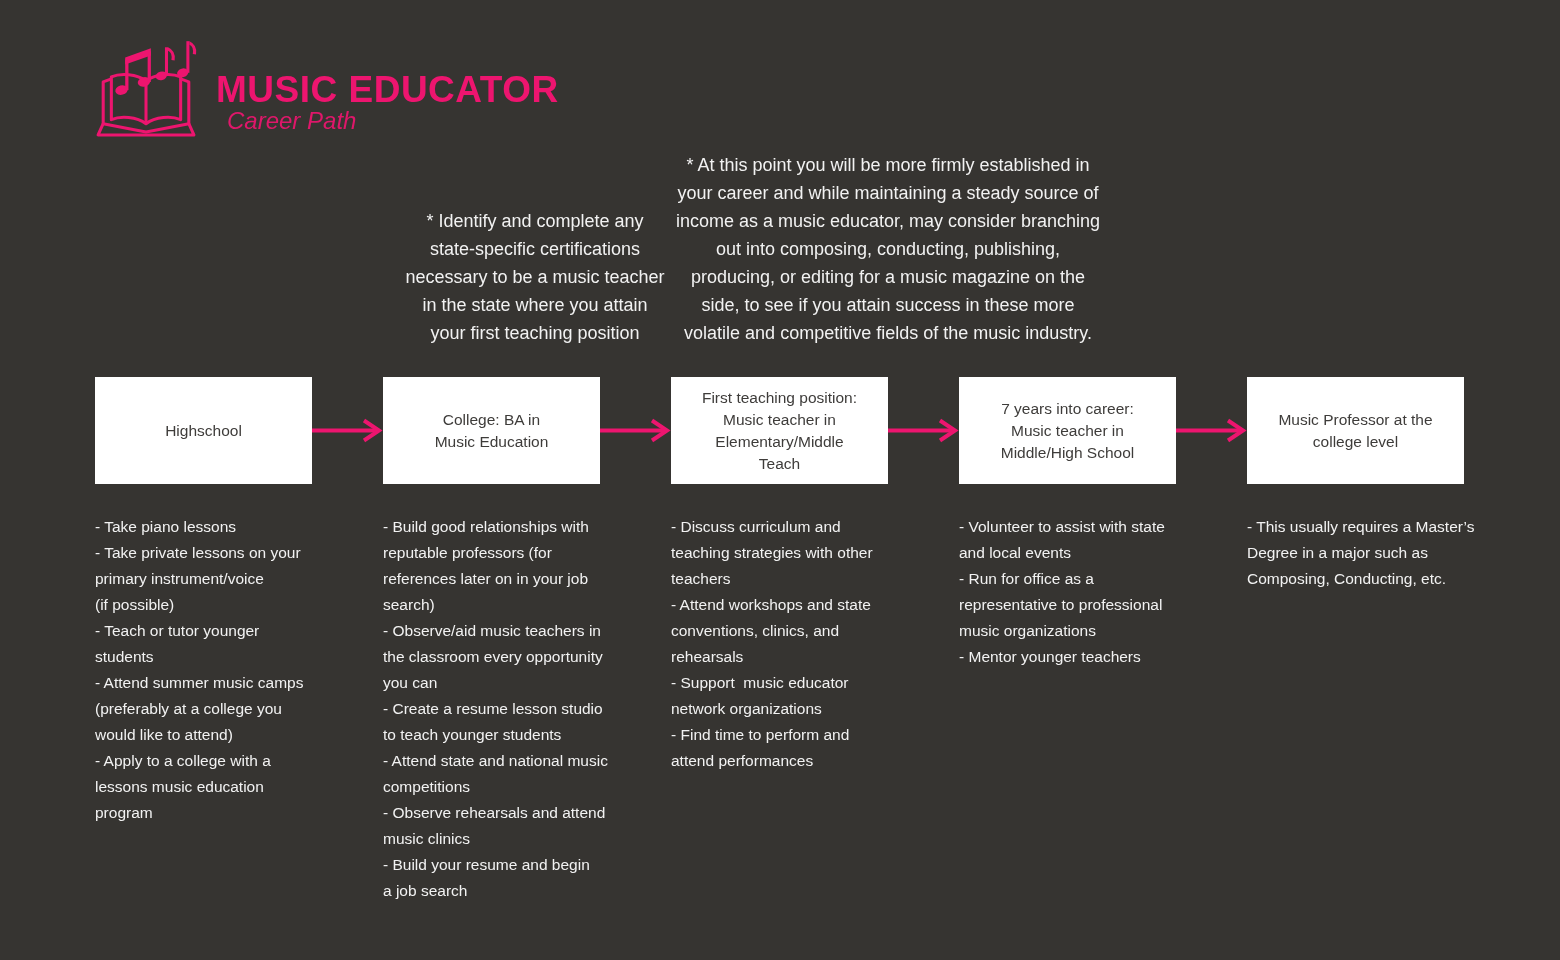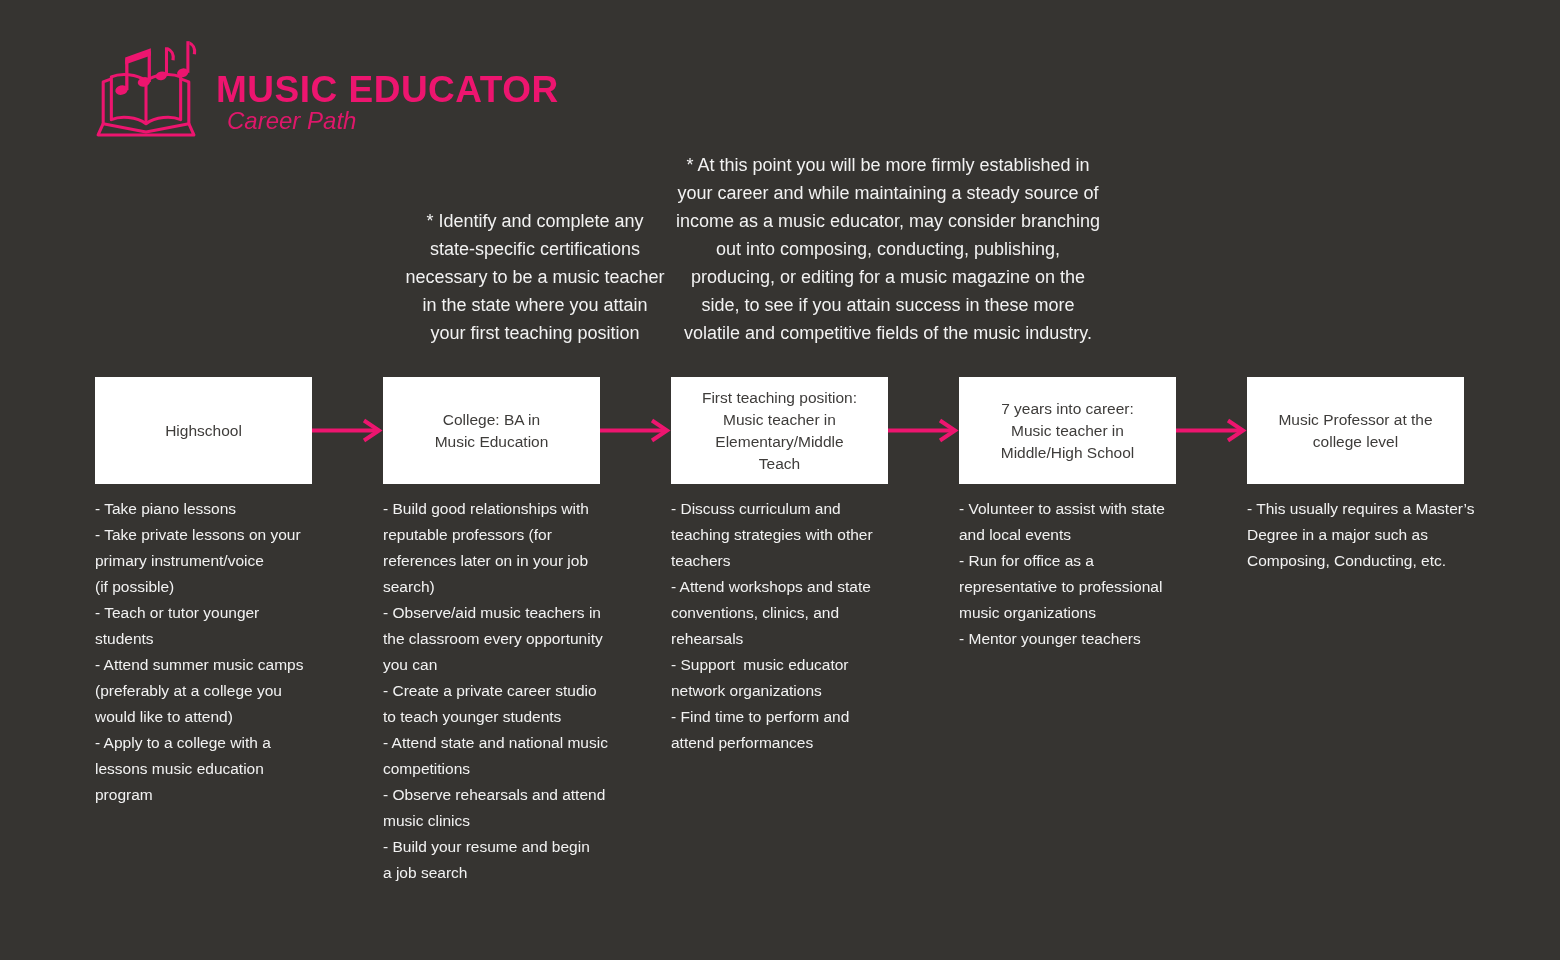--- a/index.html
+++ b/index.html
@@ -54,21 +54,21 @@
   .stage-box span{
     color:var(--box_text);
     font-size:15.5px;line-height:22px;
     white-space:pre-line;
   }
   .arrow{
     position:absolute;left:-71px;top:41px;
     width:71px;height:25px;
   }
   .arrow svg{display:block;}
-  .stage-list{margin-top:12px;width:246px;}
+  .stage-list{margin-top:30px;width:246px;}
   .list-item{
     color:var(--light_text);
     font-size:15.5px;line-height:26px;
     white-space:pre-wrap;
   }
 </style>
 </head>
 <body>
 
 <div class="page">
@@ -146,21 +146,21 @@
 Music Education</span>
       </div>
       <div class="stage-list">
           <div class="list-item">- Build good relationships with
 reputable professors (for
 references later on in your job
 search)</div>
           <div class="list-item">- Observe/aid music teachers in
 the classroom every opportunity
 you can</div>
-          <div class="list-item">- Create a private career studio
+          <div class="list-item">- Create a resume lesson studio
 to teach younger students</div>
           <div class="list-item">- Attend state and national music
 competitions</div>
           <div class="list-item">- Observe rehearsals and attend
 music clinics</div>
           <div class="list-item">- Build your resume and begin
 a job search</div>
         </div>
     </div>
 

